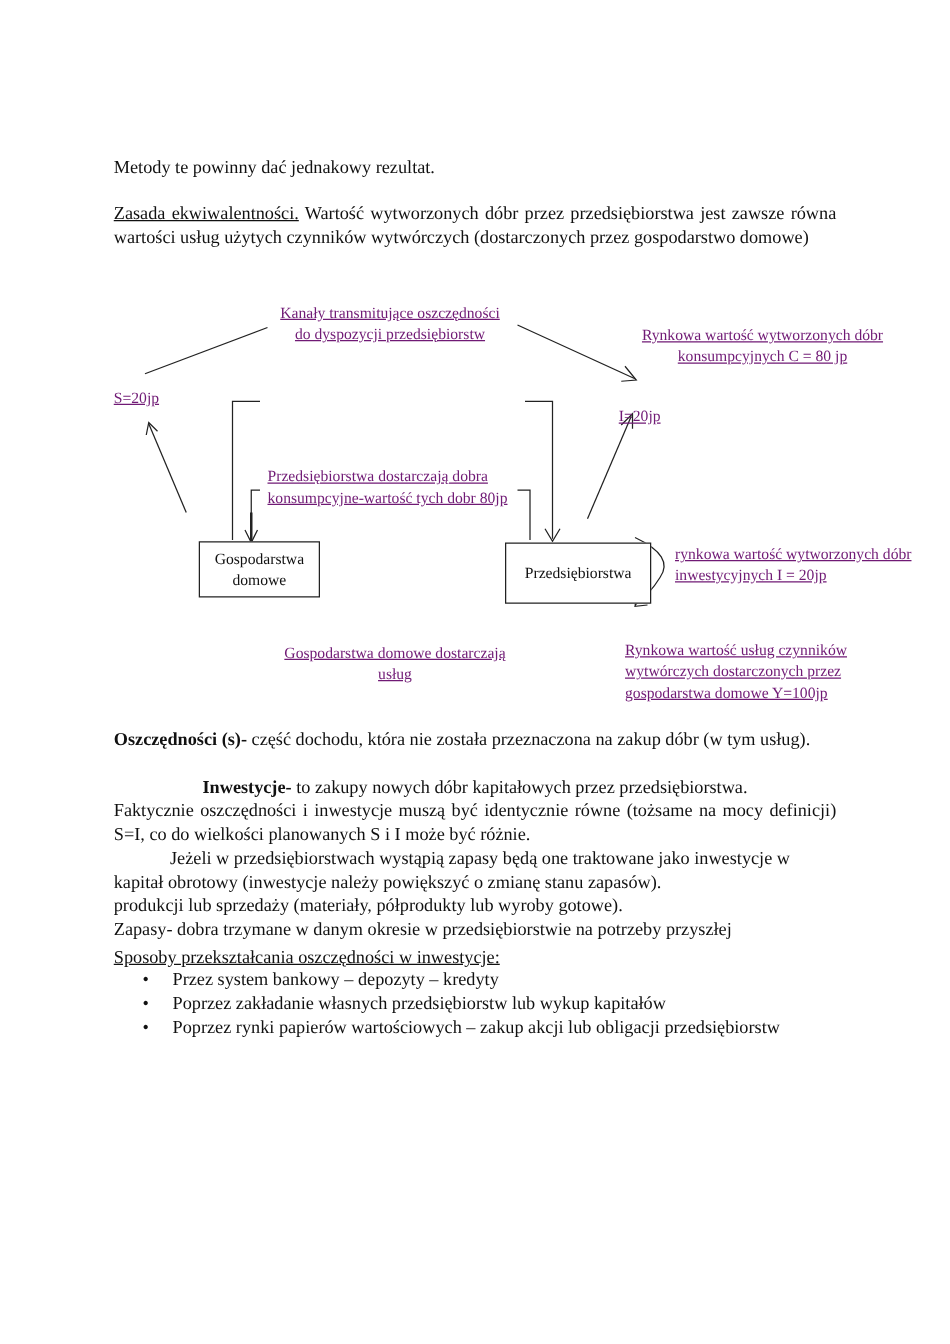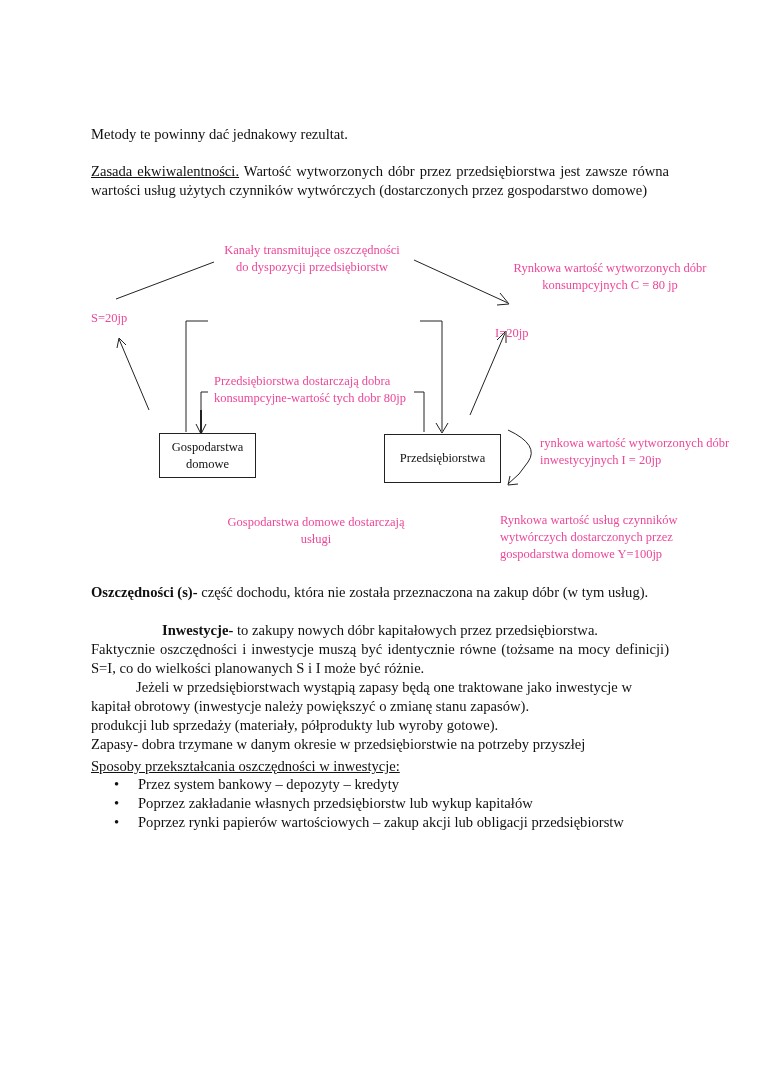--- a/index.html
+++ b/index.html
@@ -4,21 +4,21 @@
 <style>
   html, body { margin: 0; padding: 0; background: #ffffff; }
   body { width: 760px; height: 1075px; position: relative; overflow: hidden; color: #111; }
   .page { position: absolute; left: 0; top: 0; width: 760px; height: 774px; background: #fff; }
   .txt { font-family: "Liberation Serif", serif; font-size: 14.6px; line-height: 19px; }
   .para { position: absolute; left: 91px; width: 578px; }
   .justify { text-align: justify; text-align-last: left; }
   .u { text-decoration: underline; }
   b { font-weight: bold; }
   .diag { position: absolute; left: 0; top: 230px; width: 760px; height: 345px; }
-  .dl { position: absolute; font-family: "Liberation Serif", serif; font-size: 12.5px; line-height: 17px; color: #ec4899; white-space: nowrap; }
+  .dl { position: absolute; font-family: "Liberation Serif", serif; font-size: 12.5px; line-height: 17px; color: #701a75; white-space: nowrap; text-decoration: underline; }
   .center { text-align: center; }
   .box { position: absolute; border: 1px solid #222; background: #fff; font-family: "Liberation Serif", serif; font-size: 12.5px; line-height: 17px; display: flex; align-items: center; justify-content: center; text-align: center; }
   svg.lines { position: absolute; left: 0; top: 0; }
   ul.bullets { position: absolute; left: 91px; top: 775px; margin: 0; padding: 0; list-style: none; width: 600px; }
   ul.bullets li { position: relative; padding-left: 47px; }
   ul.bullets li .dot { position: absolute; left: 23px; top: 0; }
 </style>
 </head>
 <body>
 
@@ -80,32 +80,32 @@
       <div>konsumpcyjne-wartość tych dobr 80jp</div>
     </div>
 
     <div class="box" style="left:127px; top:203px; width:95px; height:43px;margin-left:32px;">
       <div>
         <div>Gospodarstwa</div>
         <div>domowe</div>
       </div>
     </div>
 
-    <div class="box" style="left:384px; top:204px; width:115px; height:47px;">
+    <div class="box" style="left:404px; top:204px; width:115px; height:47px;">
       <span>Przedsiębiorstwa</span>
     </div>
 
     <div class="dl" style="left:540px; top:205px;">
       <div>rynkowa wartość wytworzonych dóbr</div>
       <div>inwestycyjnych I = 20jp</div>
     </div>
 
     <div class="dl center" style="left:210px; top:284px; width:212px;">
       <div>Gospodarstwa domowe dostarczają</div>
-      <div>usługi</div>
+      <div>usług</div>
     </div>
 
     <div class="dl" style="left:500px; top:282px;">
       <div>Rynkowa wartość usług czynników</div>
       <div>wytwórczych dostarczonych przez</div>
       <div>gospodarstwa domowe Y=100jp</div>
     </div>
   </div>
 
   <div class="para txt justify" style="top:583px;">

